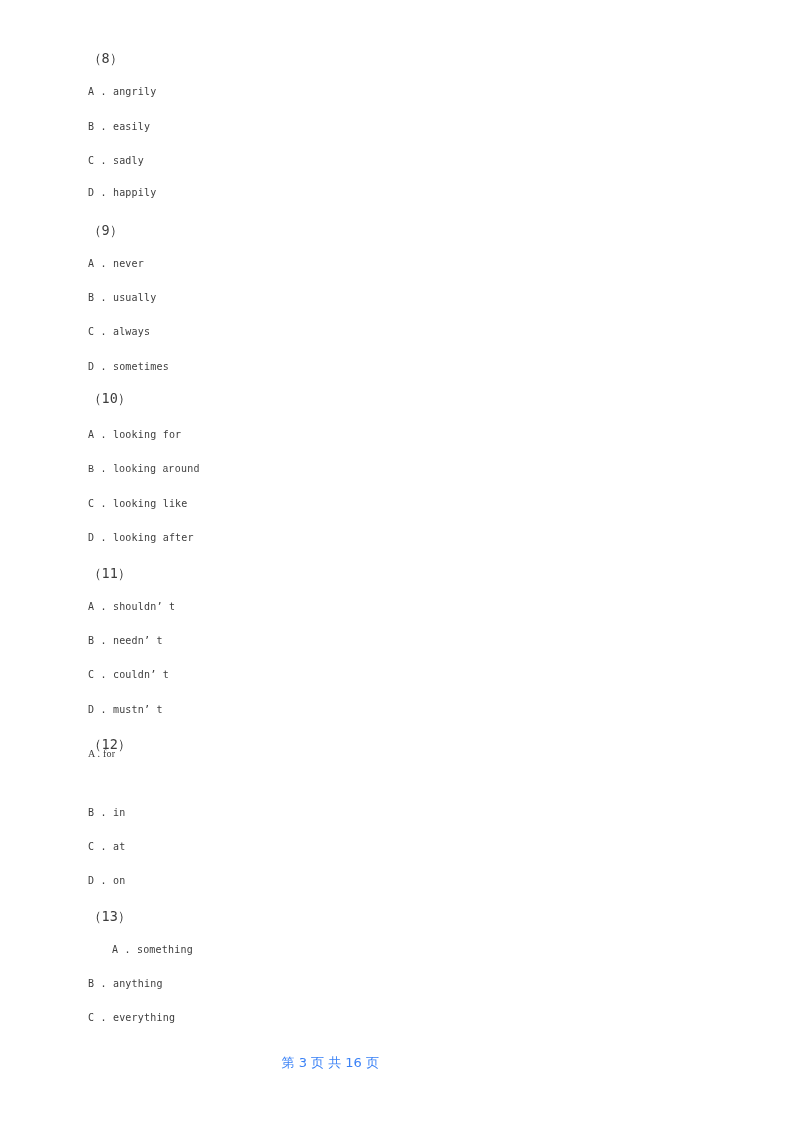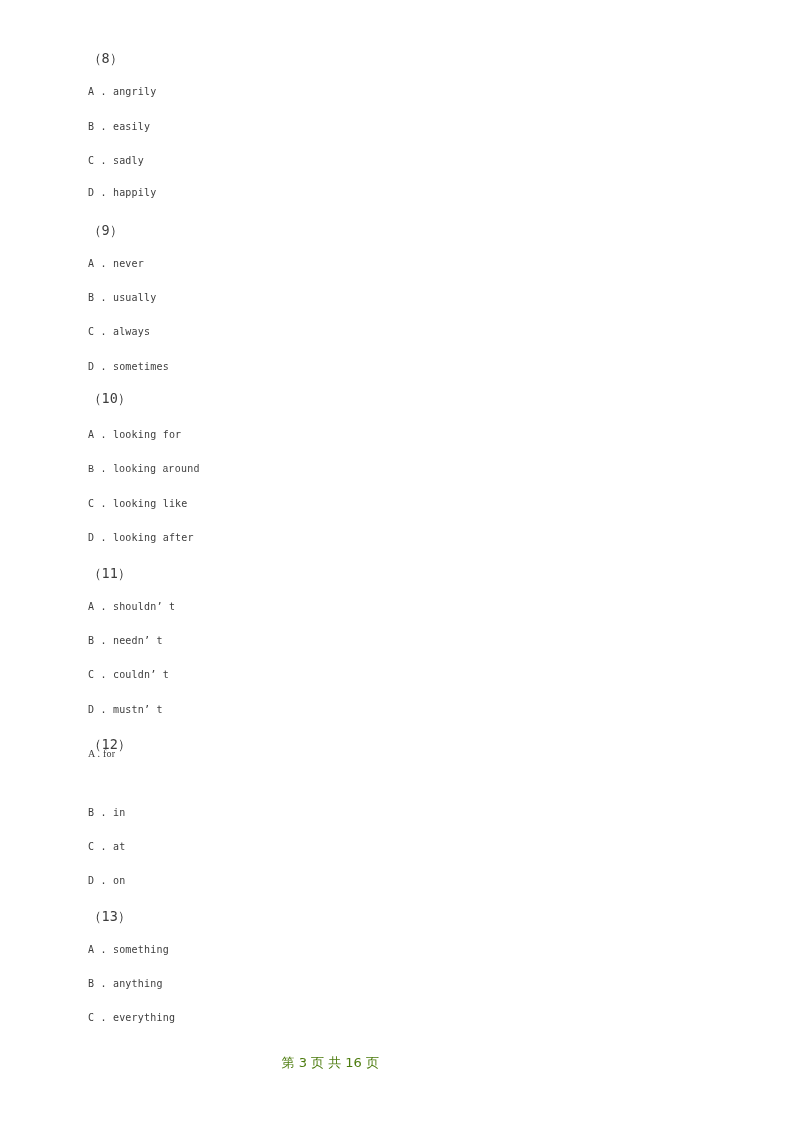--- a/index.html
+++ b/index.html
@@ -72,21 +72,21 @@
 
   #footer {
     position: absolute;
     top: 1036px;
     left: 0;
     width: 644px;
     text-align: center;
     font-family: "DejaVu Sans", "Liberation Sans", sans-serif;
     font-size: 13px;
     line-height: 18px;
-    color: #4d7c0f;
+    color: #3b82f6;
     white-space: pre;
   }
 </style>
 </head>
 <body>
 
 <div id="page">
   <div id="content">
       <div class="q-group">
         <div class="group-label" style="top: 50px;">（8）</div>
@@ -118,21 +118,21 @@
       </div>
       <div class="q-group">
         <div class="group-label" style="top: 736px;">（12）</div>
         <div class="option-line" style="top: 746px; font-family: Liberation Serif, serif;"><span class="opt-letter">A</span><span class="opt-sep"> . </span><span class="opt-text">for</span></div>
         <div class="option-line" style="top: 804.6px;"><span class="opt-letter">B</span><span class="opt-sep"> . </span><span class="opt-text">in</span></div>
         <div class="option-line" style="top: 838.9px;"><span class="opt-letter">C</span><span class="opt-sep"> . </span><span class="opt-text">at</span></div>
         <div class="option-line" style="top: 873.2px;"><span class="opt-letter">D</span><span class="opt-sep"> . </span><span class="opt-text">on</span></div>
       </div>
       <div class="q-group">
         <div class="group-label" style="top: 907.5px;">（13）</div>
-        <div class="option-line" style="top: 941.8px;"><span class="opt-letter">A</span><span class="opt-sep"> . </span><span class="opt-text">something</span></div>
+        <div class="option-line" style="top: 941.8px; margin-left: 24px;"><span class="opt-letter">A</span><span class="opt-sep"> . </span><span class="opt-text">something</span></div>
         <div class="option-line" style="top: 976.1px;"><span class="opt-letter">B</span><span class="opt-sep"> . </span><span class="opt-text">anything</span></div>
         <div class="option-line" style="top: 1010.4px;"><span class="opt-letter">C</span><span class="opt-sep"> . </span><span class="opt-text">everything</span></div>
       </div>
     </div>
   <div id="footer">
     <span>第 3 页 共 16 页</span>
   </div>
 </div>
 
 </body></html>

